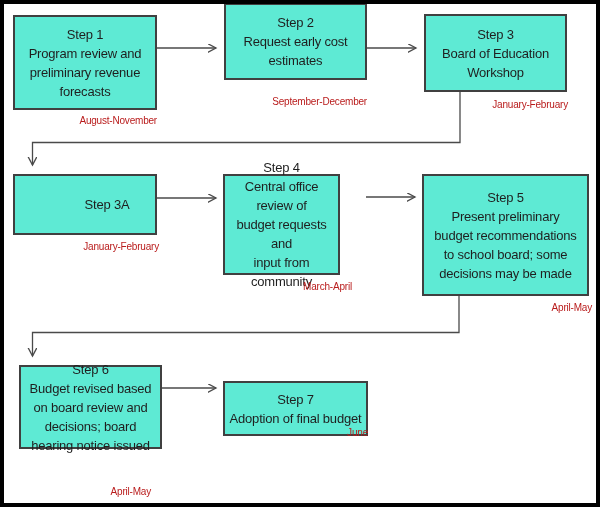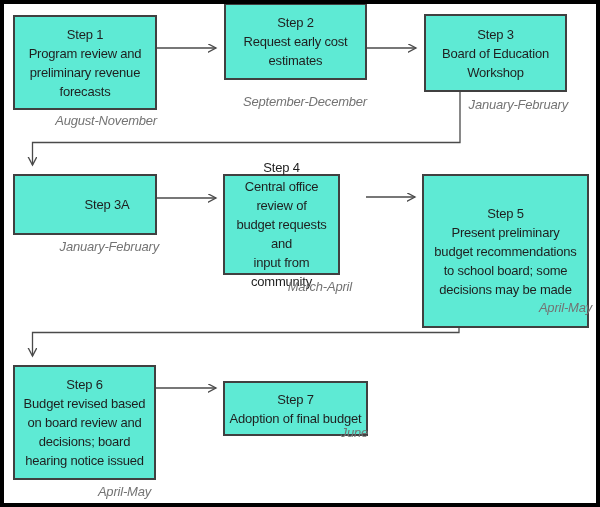--- a/index.html
+++ b/index.html
@@ -37,42 +37,41 @@
     text-align: center;
     z-index: 2;
     font-size: 13px;
     line-height: 19px;
     letter-spacing: -0.2px;
   }
   .box-title { white-space: pre-line; }
   .box-body  { white-space: pre-line; }
   .caption {
     position: absolute;
-    font-style: italic;
-    font-size: 13px;
+    font-size: 10px;
     line-height: 15px;
     text-align: right;
     letter-spacing: -0.2px;
-    color: #737373;
+    color: #b91c1c;
     z-index: 2;
   }
   
   .pos-b1  { left: 13px;  top: 15px;  width: 144px; height: 95px;  }
   .pos-c1  { left: 13px;  top: 113px; width: 144px; }
   .pos-b2  { left: 224px; top: 3px;  width: 143px; height: 77px;  }
   .pos-c2  { left: 224px; top: 94px;  width: 143px; }
   .pos-b3  { left: 424px; top: 14px;  width: 143px; height: 78px;  }
   .pos-c3  { left: 424px; top: 97px;  width: 144px; }
   .pos-b3a { left: 13px;  top: 174px; width: 144px; height: 61px; padding-left: 44px;  }
   .pos-c3a { left: 13px;  top: 239px; width: 146px; }
   .pos-b4  { left: 223px; top: 174px; width: 117px; height: 101px; }
   .pos-c4  { left: 207px; top: 279px; width: 145px; }
-  .pos-b5  { left: 422px; top: 174px; width: 167px; height: 154px; }
+  .pos-b5  { left: 422px; top: 174px; width: 167px; height: 122px; }
   .pos-c5  { left: 422px; top: 300px; width: 170px; }
-  .pos-b6  { left: 13px;  top: 365px; width: 143px; height: 115px; }
+  .pos-b6  { left: 19px;  top: 365px; width: 143px; height: 84px; }
   .pos-c6  { left: 13px;  top: 484px; width: 138px; }
   .pos-b7  { left: 223px; top: 381px; width: 145px; height: 55px;  }
   .pos-c7  { left: 223px; top: 425px; width: 145px; }
 </style>
 </head>
 <body>
 
 <div class="stage">
 
   <svg class="connectors" viewBox="0 0 600 507" xmlns="http://www.w3.org/2000/svg">

